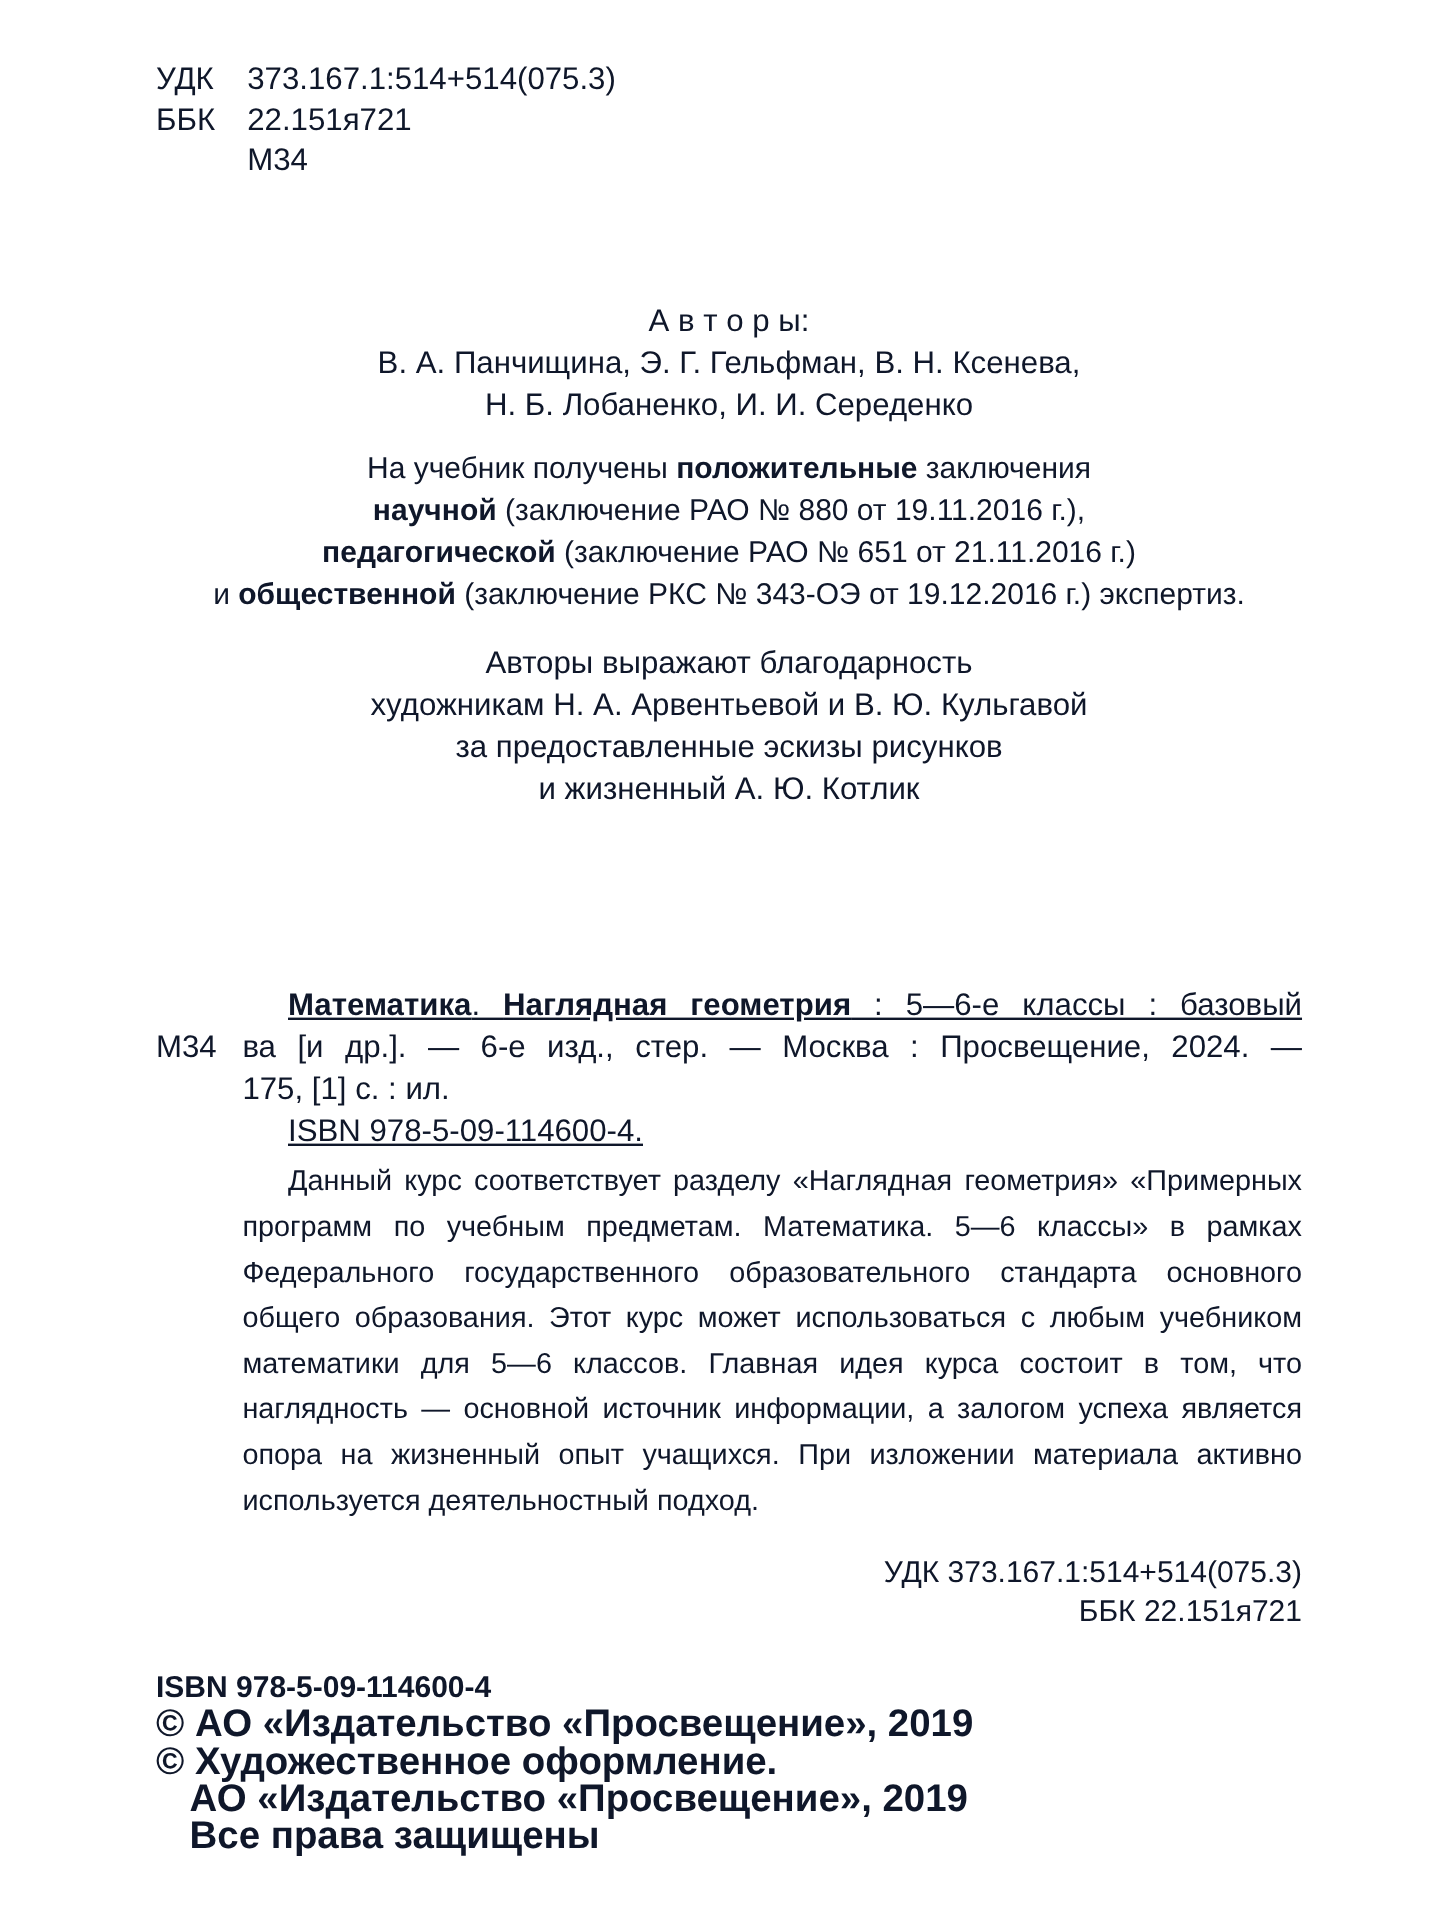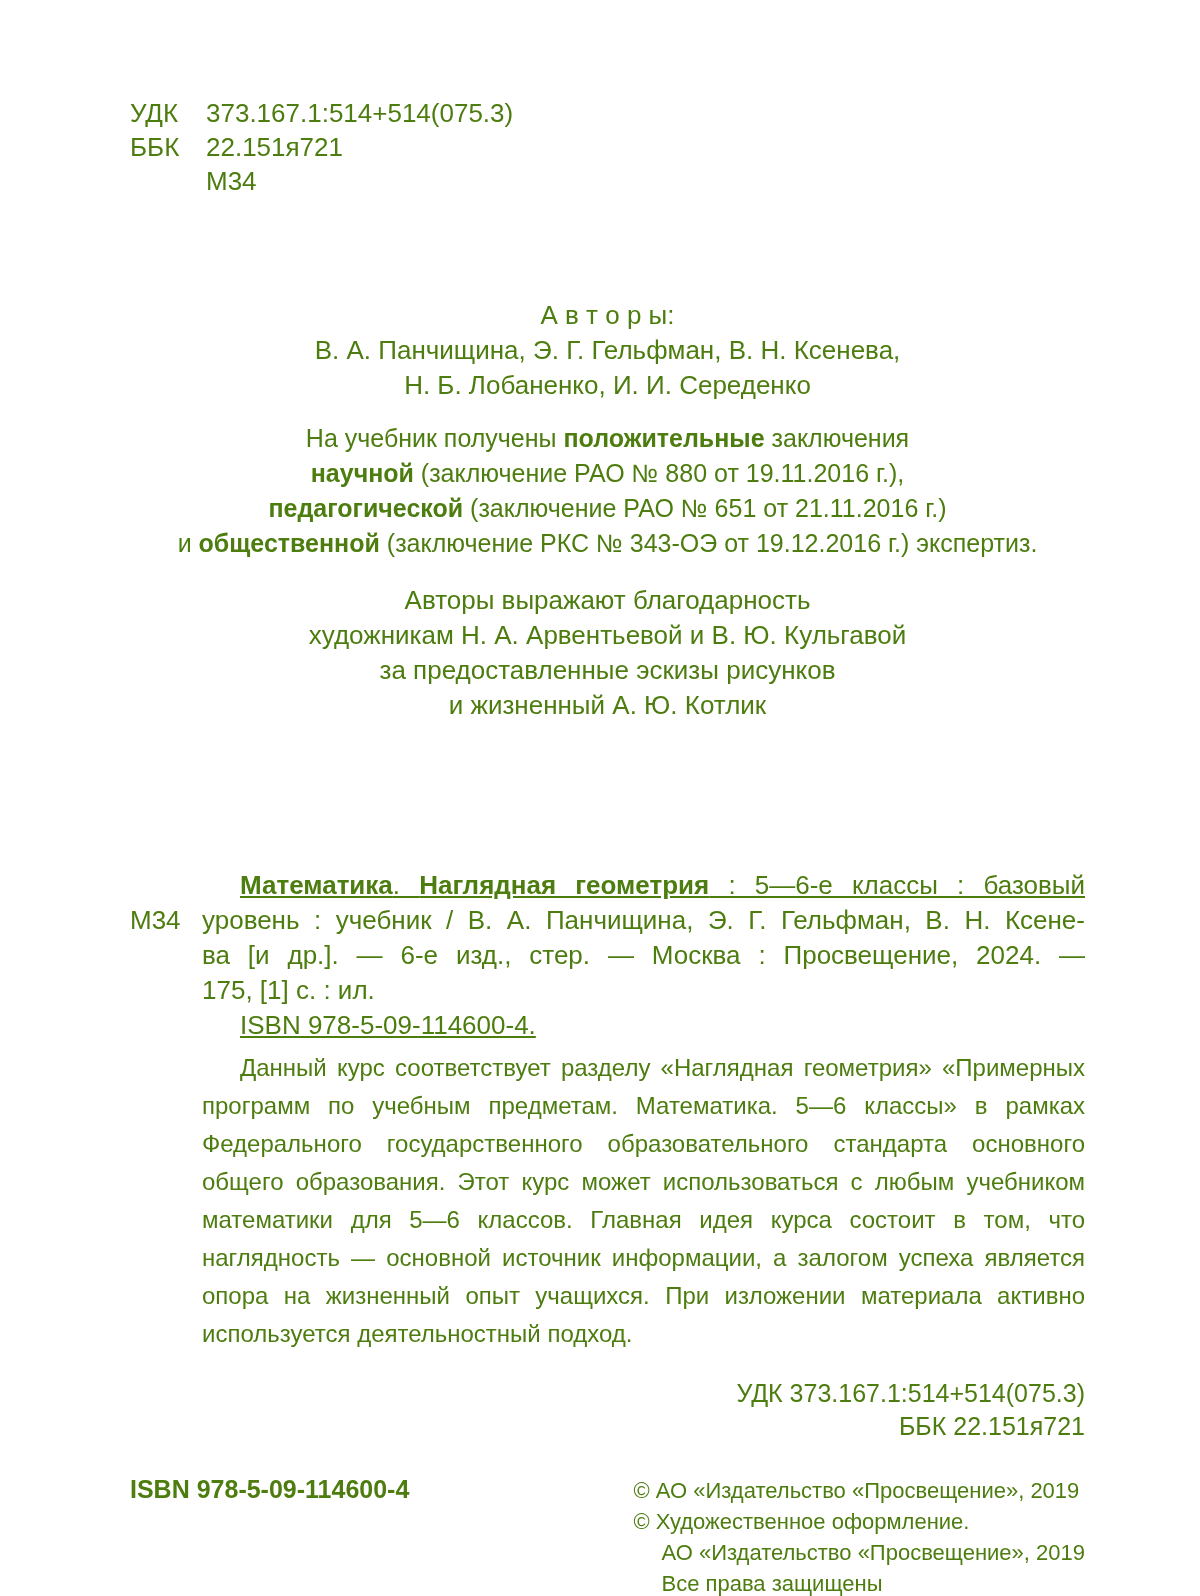--- a/index.html
+++ b/index.html
@@ -1,25 +1,25 @@
 <!DOCTYPE html>
 <html><head>
 <meta charset="utf-8">
 <style>
   html, body { margin: 0; padding: 0; background: #ffffff; }
   .page {
     position: relative;
     width: 1200px;
     height: 1596px;
     background: #ffffff;
-    color: #4d7c0f;
+    color: #0f172a;
     font-family: "Liberation Sans", sans-serif;
     font-size: 26px;
     box-sizing: border-box;
-    padding: 96px 115px 0 130px;
+    padding: 48px 115px 0 130px;
     overflow: hidden;
   }
   b { font-weight: 700; }
 
   
   .top-codes { line-height: 34px; }
   .code-row { display: flex; }
   .code-row .lbl { width: 76px; flex: 0 0 76px; }
   .m34row { margin-left: 76px; }
 
@@ -64,23 +64,24 @@
     font-size: 25px;
     line-height: 33px;
   }
 
   
   .footer {
     margin-top: 32px;
     display: flex;
     justify-content: space-between;
     align-items: flex-start;
+    flex-direction: column;
   }
   .footer-isbn { font-weight: 700; font-size: 25px; white-space: nowrap; }
-  .copyright-block { font-size: 22px; line-height: 31px; white-space: nowrap; }
+  .copyright-block { font-size: 32px; line-height: 31px; white-space: nowrap; font-weight: bold; }
   .copyright-block p { margin: 0; }
   .copyright-block .cont { padding-left: 28px; }
 </style>
 </head>
 <body>
 
 <div class="page">
 
   <div class="top-codes">
     <div class="code-row">
@@ -112,21 +113,20 @@
   <div class="centered gratitude-block">
     <p>Авторы выражают благодарность</p>
     <p>художникам Н. А. Арвентьевой и В. Ю. Кульгавой</p>
     <p>за предоставленные эскизы рисунков</p>
     <p>и жизненный А. Ю. Котлик</p>
   </div>
 
   <div class="biblio-block">
     <span class="m34-hang">М34</span>
     <p class="biblio-line jl indent"><b>Математика</b><span>. </span><b>Наглядная геометрия</b><span> : 5—6-е классы : базовый</span></p>
-    <p class="biblio-line jl">уровень : учебник / В. А. Панчищина, Э. Г. Гельфман, В. Н. Ксене-</p>
     <p class="biblio-line jl">ва [и др.]. — 6-е изд., стер. — Москва : Просвещение, 2024. —</p>
     <p class="biblio-line">175, [1] с. : ил.</p>
     <p class="biblio-line indent">ISBN 978-5-09-114600-4.</p>
   </div>
 
   <p class="annotation-block">Данный курс соответствует разделу «Наглядная геометрия» «Примерных программ по учебным предметам. Математика. 5—6 классы» в рамках Федерального государственного образовательного стандарта основного общего образования. Этот курс может использоваться с любым учебником математики для 5—6 классов. Главная идея курса состоит в том, что наглядность — основной источник информации, а залогом успеха является опора на жизненный опыт учащихся. При изложении материала активно используется деятельностный подход.</p>
 
   <div class="codes-bottom">
     <div>УДК 373.167.1:514+514(075.3)</div>
     <div>ББК 22.151я721</div>

